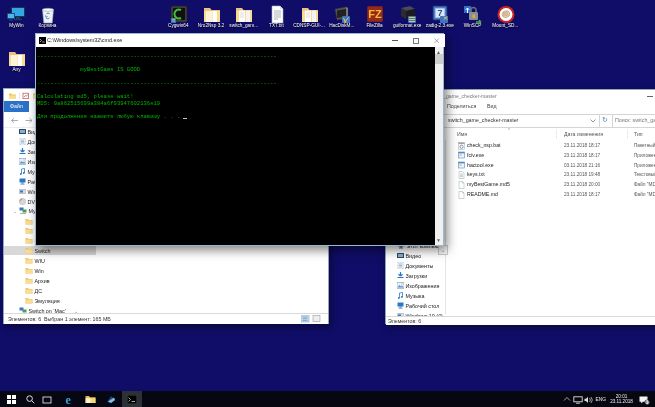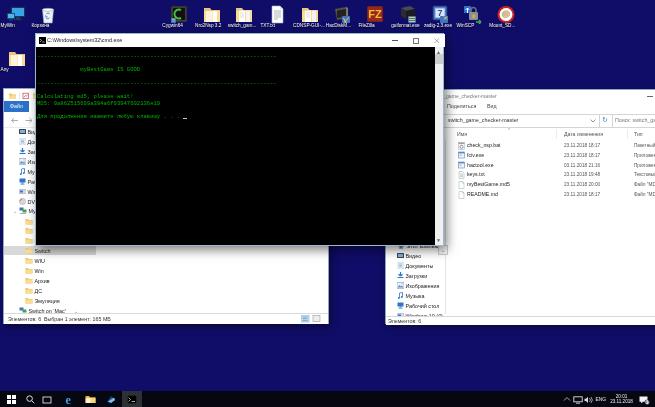--- a/index.html
+++ b/index.html
@@ -1,20 +1,20 @@
 <!DOCTYPE html>
 <html><head>
 <meta charset="utf-8">
 <style>
   html,body{margin:0;padding:0;}
   body{width:655px;height:407px;overflow:hidden;position:relative;
        background:#100d68;font-family:"Liberation Sans",sans-serif;}
   .abs{position:absolute;}
   
-  .dicon{position:absolute;width:32px;}
+  .dicon{position:absolute;width:32px;text-align:center;}
   .dicon .ic{margin:0 auto;width:19px;height:18px;position:relative;}
   .dicon .lb{margin-top:0px;font-size:4.7px;line-height:6px;color:#fff;
              text-shadow:0 1px 1px rgba(0,0,0,.9);white-space:nowrap;}
   
   .win{position:absolute;background:#fff;border:1px solid #8fa8c0;box-sizing:border-box;
        box-shadow:2px 3px 8px rgba(0,0,0,.45);}
   .t5{font-size:5.3px;line-height:7px;color:#333;white-space:nowrap;}
   .gray{color:#777;}
   .side-item{position:absolute;font-size:5.4px;line-height:7px;color:#222;white-space:nowrap;}
 </style>

